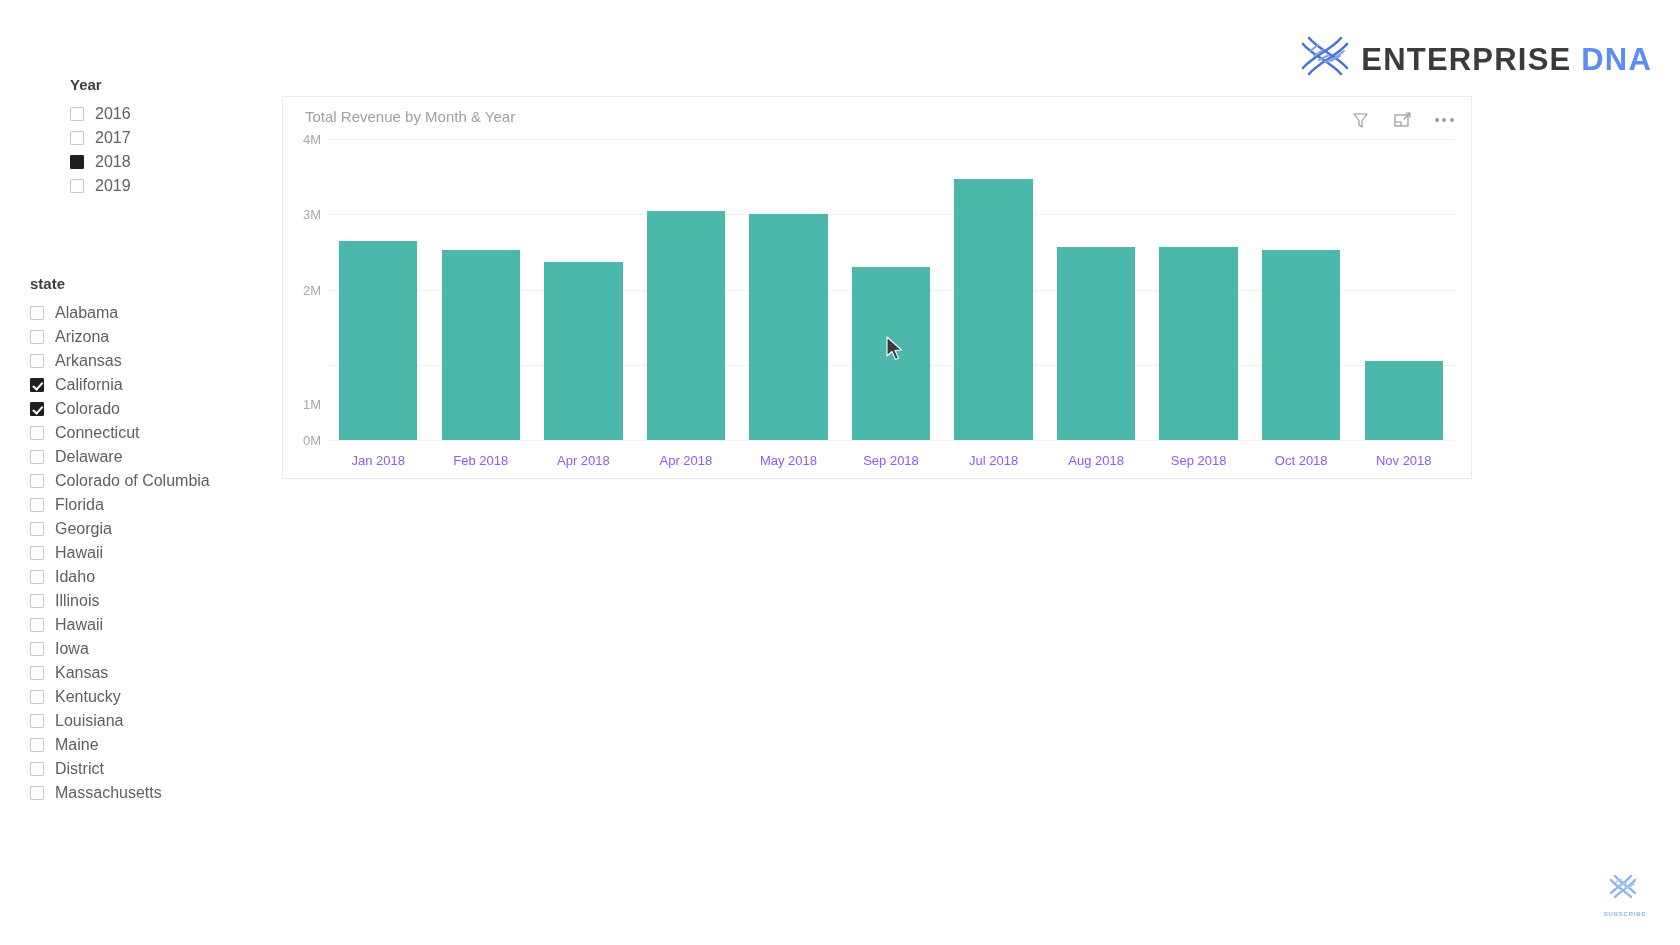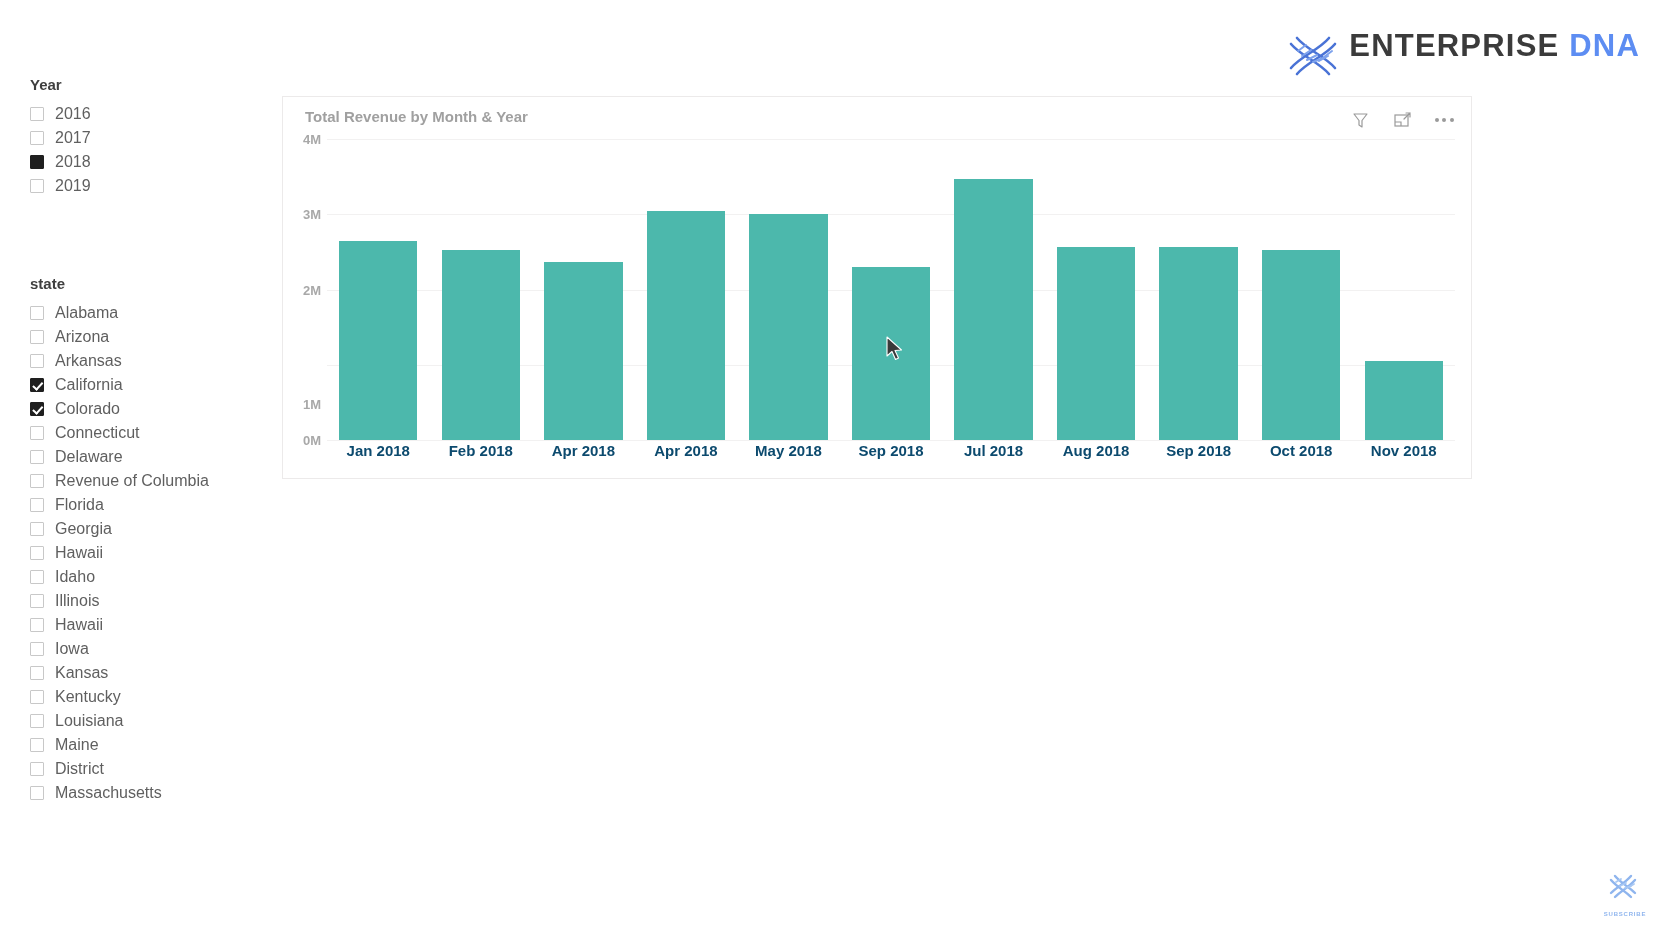--- a/index.html
+++ b/index.html
@@ -12,23 +12,23 @@
     background: #ffffff;
     font-family: "Liberation Sans", sans-serif;
     overflow: hidden;
     position: relative;
   }
 
   
   .brand {
     position: absolute;
     top: 28px;
-    right: 40px;
-    display: flex;
-    align-items: flex-start;
+    right: 28px;
+    display: flex;
+    align-items: flex-end;
     gap: 2px;
   }
   .brand-helix { width: 62px; height: 50px; display: block; }
   .brand-text {
     font-size: 31px;
     font-weight: bold;
     letter-spacing: 1.2px;
     white-space: nowrap;
   }
   .brand-ent { color: #3b3b3b; }
@@ -77,34 +77,33 @@
   .cbox.filled {
     background: #1f1f1f;
     border-color: #1f1f1f;
   }
   .slicer-label {
     font-size: 16px;
     color: #5f5f5f;
     white-space: nowrap;
   }
 
-  #year-slicer { top: 76px; }
+  #year-slicer { top: 76px; margin-left: 40px; }
   #state-slicer { top: 275px; }
 
   
   .card {
     position: absolute;
     left: 282px;
     top: 96px;
     width: 1190px;
     height: 383px;
     background: #ffffff;
     border: 1px solid #eceaea;
     box-sizing: border-box;
-    font-weight: bold;
   }
   .card-header {
     position: relative;
     height: 42px;
   }
   .card-title {
     position: absolute;
     left: 22px;
     top: 11px;
     font-size: 15px;
@@ -188,22 +187,23 @@
   .x-axis {
     position: absolute;
     left: 44px;
     right: 16px;
     top: 303px;
     display: flex;
   }
   .x-label {
     flex: 1 1 0;
     text-align: center;
-    font-size: 15px;
-    color: #0c4a6e;
+    font-size: 13px;
+    color: #8b5cf6;
+    padding-top: 11px;
     white-space: nowrap;
   }
 
   
   .subscribe {
     position: absolute;
     right: 20px;
     bottom: 28px;
     width: 70px;
     text-align: center;
@@ -299,21 +299,21 @@
       <div class="slicer-item">
         <div class="cbox"></div>
         <span class="slicer-label">Connecticut</span>
       </div>
       <div class="slicer-item">
         <div class="cbox"></div>
         <span class="slicer-label">Delaware</span>
       </div>
       <div class="slicer-item">
         <div class="cbox"></div>
-        <span class="slicer-label">Revenue of Columbia</span>
+        <span class="slicer-label">Colorado of Columbia</span>
       </div>
       <div class="slicer-item">
         <div class="cbox"></div>
         <span class="slicer-label">Florida</span>
       </div>
       <div class="slicer-item">
         <div class="cbox"></div>
         <span class="slicer-label">Georgia</span>
       </div>
       <div class="slicer-item">

